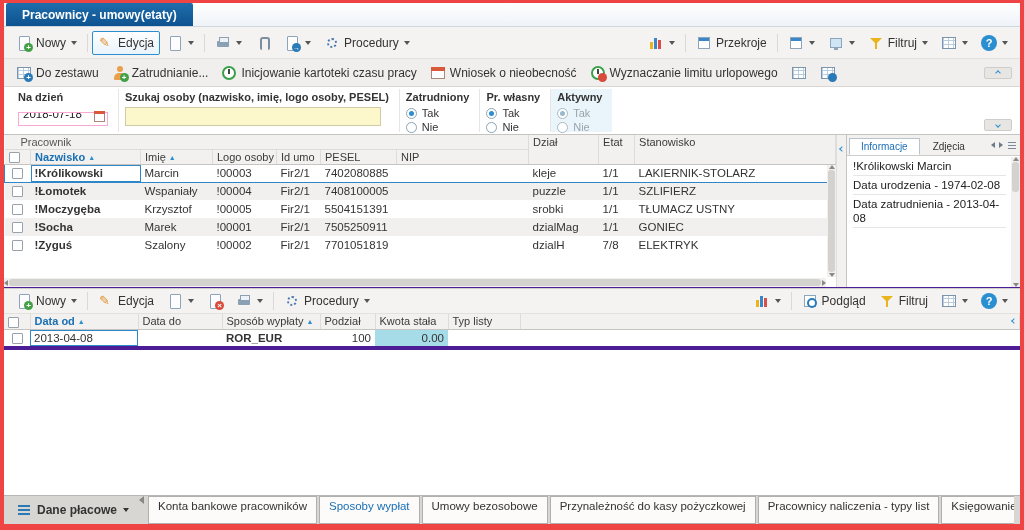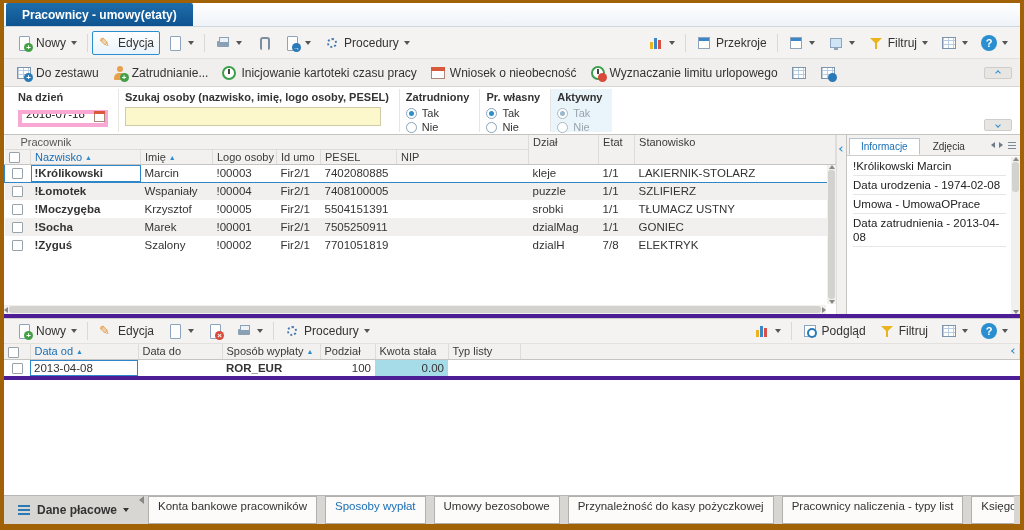--- a/index.html
+++ b/index.html
@@ -1,18 +1,18 @@
 <!DOCTYPE html>
 <html><head>
 <meta charset="utf-8">
 <style>
 *{margin:0;padding:0;box-sizing:border-box}
 html,body{width:1024px;height:530px;overflow:hidden}
 body{font-family:"Liberation Sans",sans-serif;font-size:12px;color:#333;background:#fff}
-.frame{width:1024px;height:530px;background:#a16207;padding:3px 4px 6px}
+.frame{width:1024px;height:530px;background:#ef4444;padding:3px 4px 6px}
 .win{width:100%;height:100%;background:#fff;display:flex;flex-direction:column;overflow:hidden}
 
 
 .titlebar{height:24px;flex:none;background:linear-gradient(#ffffff,#eef3f8);border-bottom:1px solid #cdd7e0;display:flex;align-items:stretch}
 .title-tab{margin-left:2px;padding:5px 16px 0;background:linear-gradient(#1e6dab,#0e5390);color:#fff;font-weight:bold;font-size:12px;border-radius:2px 2px 0 0;white-space:nowrap}
 
 
 .tb{display:flex;align-items:center;gap:1px;padding:0 6px;flex:none}
 .tb1{height:32px;background:#f4f3f1;border-bottom:1px solid #e3e1de}
 .tb2{height:28px;background:#f0efed;border-bottom:1px solid #d9d7d4;position:relative}
@@ -70,41 +70,41 @@
 .tri.r{border-left:5px solid #8a8884;border-right:none}
 .tri.u{border-bottom:5px solid #8a8884;border-top:none}
 .tri.d{border-top:5px solid #8a8884;border-bottom:none}
 
 
 .filters{height:48px;background:#fff;border-bottom:1px solid #c6c4c1;display:flex;padding:2px 40px 2px 8px;position:relative;flex:none}
 .fgroup{padding:2px 10px 2px 6px}
 .fgroup+.fgroup{border-left:1px solid #e8e6e3}
 .flabel{font-weight:bold;font-size:11px;height:15px;white-space:nowrap}
 .dateinput{position:relative;width:90px;margin-top:1px}
-.dateinput input{width:90px;height:14px;border:4px solid #f9a8d4;font:11.5px "Liberation Sans",sans-serif;padding:0 18px 9px 4px;color:#222}
+.dateinput input{width:90px;height:14px;border:1px solid #f9a8d4;font:11.5px "Liberation Sans",sans-serif;padding:0 18px 9px 4px;color:#222}
 .mini-cal{position:absolute;right:3px;top:4px;width:11px;height:11px;background:#fff;border:1px solid #a88a7a}
 .mini-cal::before{content:"";position:absolute;left:-1px;top:-1px;right:-1px;height:3px;background:#d85a3a}
 .searchinput{width:256px;height:19px;background:#fcf8cb;border:1px solid #d0caa6;font:11.5px "Liberation Sans",sans-serif;padding:0 5px;margin-top:1px}
 .rrow{display:flex;align-items:center;gap:5px;height:14px;font-size:11px;color:#333}
 .radio{width:11px;height:11px;border:1px solid #8aa4b8;border-radius:50%;background:#fff;position:relative;flex:none}
 .radio.on::after{content:"";position:absolute;inset:2px;border-radius:50%;background:#2a8fd0}
 .fgroup.dis{background:#eaf4fb}
 .fgroup.dis .rrow{color:#9aa4ac}
 .fgroup.dis .radio{border-color:#aab8c2}
 .fgroup.dis .radio.on::after{background:#9ab8cc}
 
 
-.main{flex:none;height:183px;display:flex;overflow:hidden;border-bottom:4px solid #4c1d95}
+.main{flex:none;height:153px;display:flex;overflow:hidden;border-bottom:1px solid #4c1d95}
 .grid-area{flex:1;position:relative;overflow:hidden}
 table.grid{width:100%;border-collapse:collapse;table-layout:fixed}
 .grid th{background:#f2f1ef;font-weight:normal;font-size:11px;color:#3a3a3a;text-align:left;padding:0 4px;border-right:1px solid #dedcd9;white-space:nowrap;overflow:hidden}
 .grid th.band{height:14px;border-bottom:1px solid #dedcd9;padding-left:16px;color:#555}
 .grid th.topcol{vertical-align:top;padding-top:1px;border-bottom:1px solid #c6c4c1}
 .grid tr.colrow th{height:15px;border-bottom:1px solid #c6c4c1}
-.grid th.hblue{color:#1a6fb5;font-weight:normal}
+.grid th.hblue{color:#1a6fb5;font-weight:bold}
 .sortarr{font-size:7px;color:#2a8fd0;margin-left:3px;vertical-align:1px}
 .sortarr::before{content:"▲"}
 .grid td{height:18px;padding:0 4px;font-size:11.5px;white-space:nowrap;overflow:hidden;background:#fff}
 .grid tr.alt td{background:#f1f0ee}
 .grid tr.sel td{border-top:1px solid #2f86c8;border-bottom:1px solid #2f86c8;background:#fff}
 .grid tr.sel td:first-child{border-left:1px solid #2f86c8}
 .grid tr.sel td:last-child{border-right:1px solid #2f86c8}
 .grid td.focus-cell{box-shadow:inset 0 0 0 1px #2f86c8}
 .grid td.bname{font-weight:bold}
 .grid td.num{text-align:right}
@@ -144,21 +144,21 @@
 .detail th{height:17px}
 .detail td{height:19px;border-bottom:4px solid #4c1d95}
 .detail-collapse{position:absolute;right:4px;top:5px}
 
 .filler{flex:1;background:#fff}
 
 
 .bottombar{height:29px;background:#d8d6d2;border-top:1px solid #b8b6b2;display:flex;padding:0 6px;gap:4px;overflow:hidden;flex:none}
 .menu-btn{display:flex;align-items:center;gap:5px;font-weight:bold;padding:2px 6px;white-space:nowrap}
 .menu-btn .caret{border-top-color:#333}
-.btabs{display:flex;gap:8px;overflow:hidden;flex:1}
+.btabs{display:flex;gap:2px;overflow:hidden;flex:1}
 .btab{background:#fcfbf9;border:1px solid #b2b0ac;padding:3px 9px;font-size:11.5px;white-space:nowrap;color:#333}
 .btab.active{color:#1a6fb5}
 </style>
 </head>
 <body>
 
 <div class="frame">
   <div class="win">
 
     <div class="titlebar">
@@ -444,21 +444,20 @@
           <span class="itab">Zdjęcia</span>
           <span class="info-nav">
             <span class="tri l"></span>
             <span class="tri r"></span>
             <span class="ic mini-menu"></span>
           </span>
         </div>
         <div class="info-body">
           <div class="ientry">!Królikowski Marcin</div>
           <div class="ientry">Data urodzenia - 1974-02-08</div>
-          <div class="ientry">Umowa - UmowaOPrace</div>
           <div class="ientry">Data zatrudnienia - 2013-04-08</div>
         </div>
         <div class="vscroll2">
           <span class="tri u"></span>
           <span class="vthumb2"></span>
           <span class="tri d"></span>
         </div>
       </div>
     </div>
 

